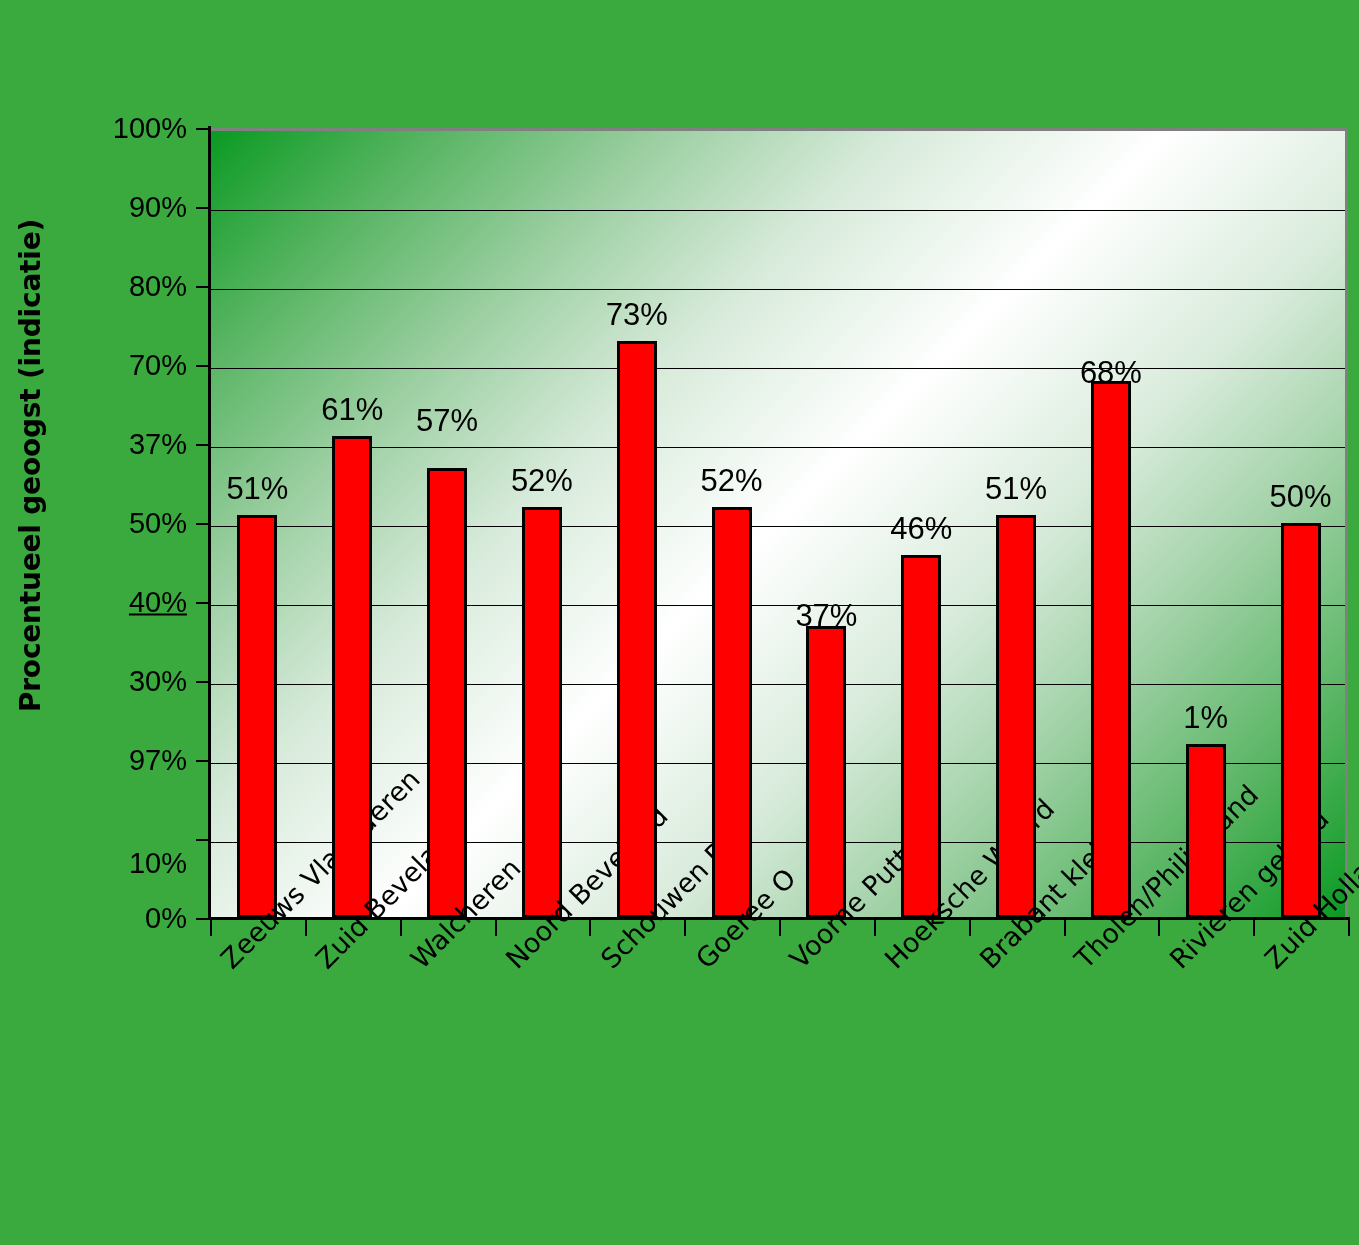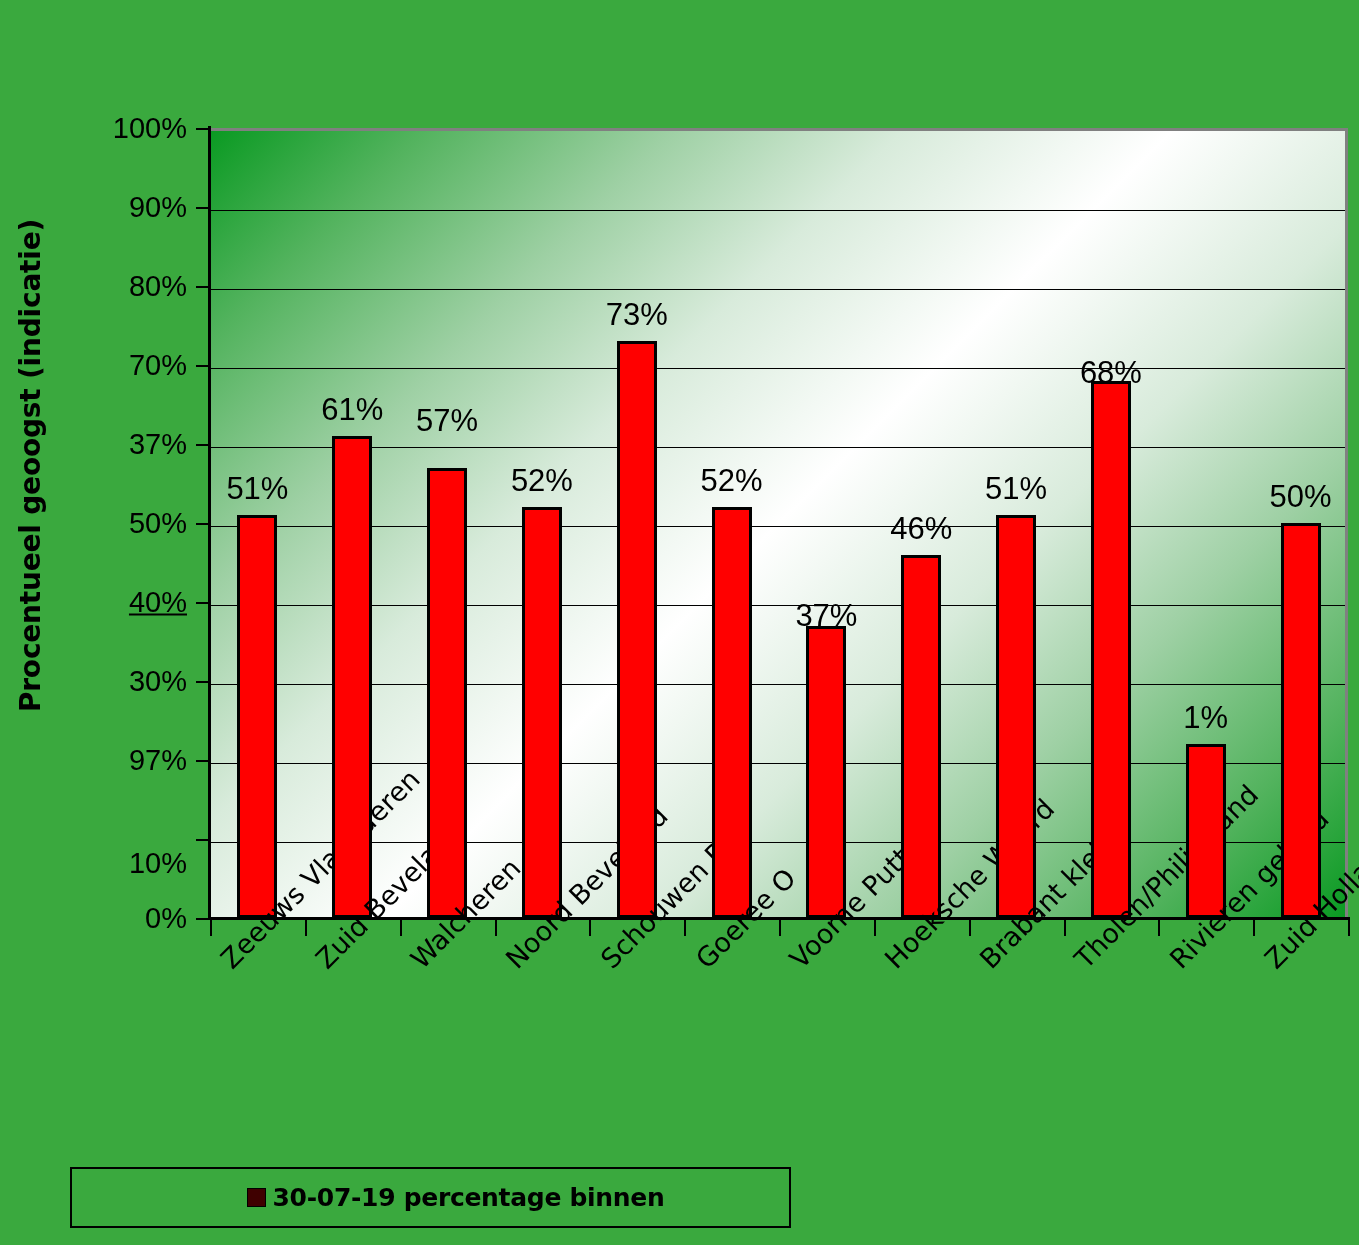--- a/index.html
+++ b/index.html
@@ -282,20 +282,14 @@
       <div class="bar-label" style="left: 1050.92px; width: 120px; top: 357px;">68%</div>
       <div class="x-label" style="left: 1088.92px; top: 946px;">Tholen/Philipsland</div>
       <div class="bar" title="Rivieren gebied: 22%" style="left: 1185.75px; top: 744.2px; width: 40px; height: 173.8px; background: rgb(255, 0, 0);"></div>
       <div class="bar-label" style="left: 1145.75px; width: 120px; top: 702.2px;">1%</div>
       <div class="x-label" style="left: 1183.75px; top: 946px;">Rivieren gebied</div>
       <div class="bar" title="Zuid Holland: 50%" style="left: 1280.58px; top: 523px; width: 40px; height: 395px; background: rgb(255, 0, 0);"></div>
       <div class="bar-label" style="left: 1240.58px; width: 120px; top: 481px;">50%</div>
       <div class="x-label" style="left: 1278.58px; top: 946px;">Zuid Holland</div>
     </div>
 
-  <div id="legend-box">
-    <div id="legend-entry">
-      <span id="legend-swatch" style="background: rgb(63, 0, 0);"></span>
-      <span id="legend-label">30-07-19 percentage binnen</span>
-    </div>
-  </div>
 
 </div>
 
 </body></html>

